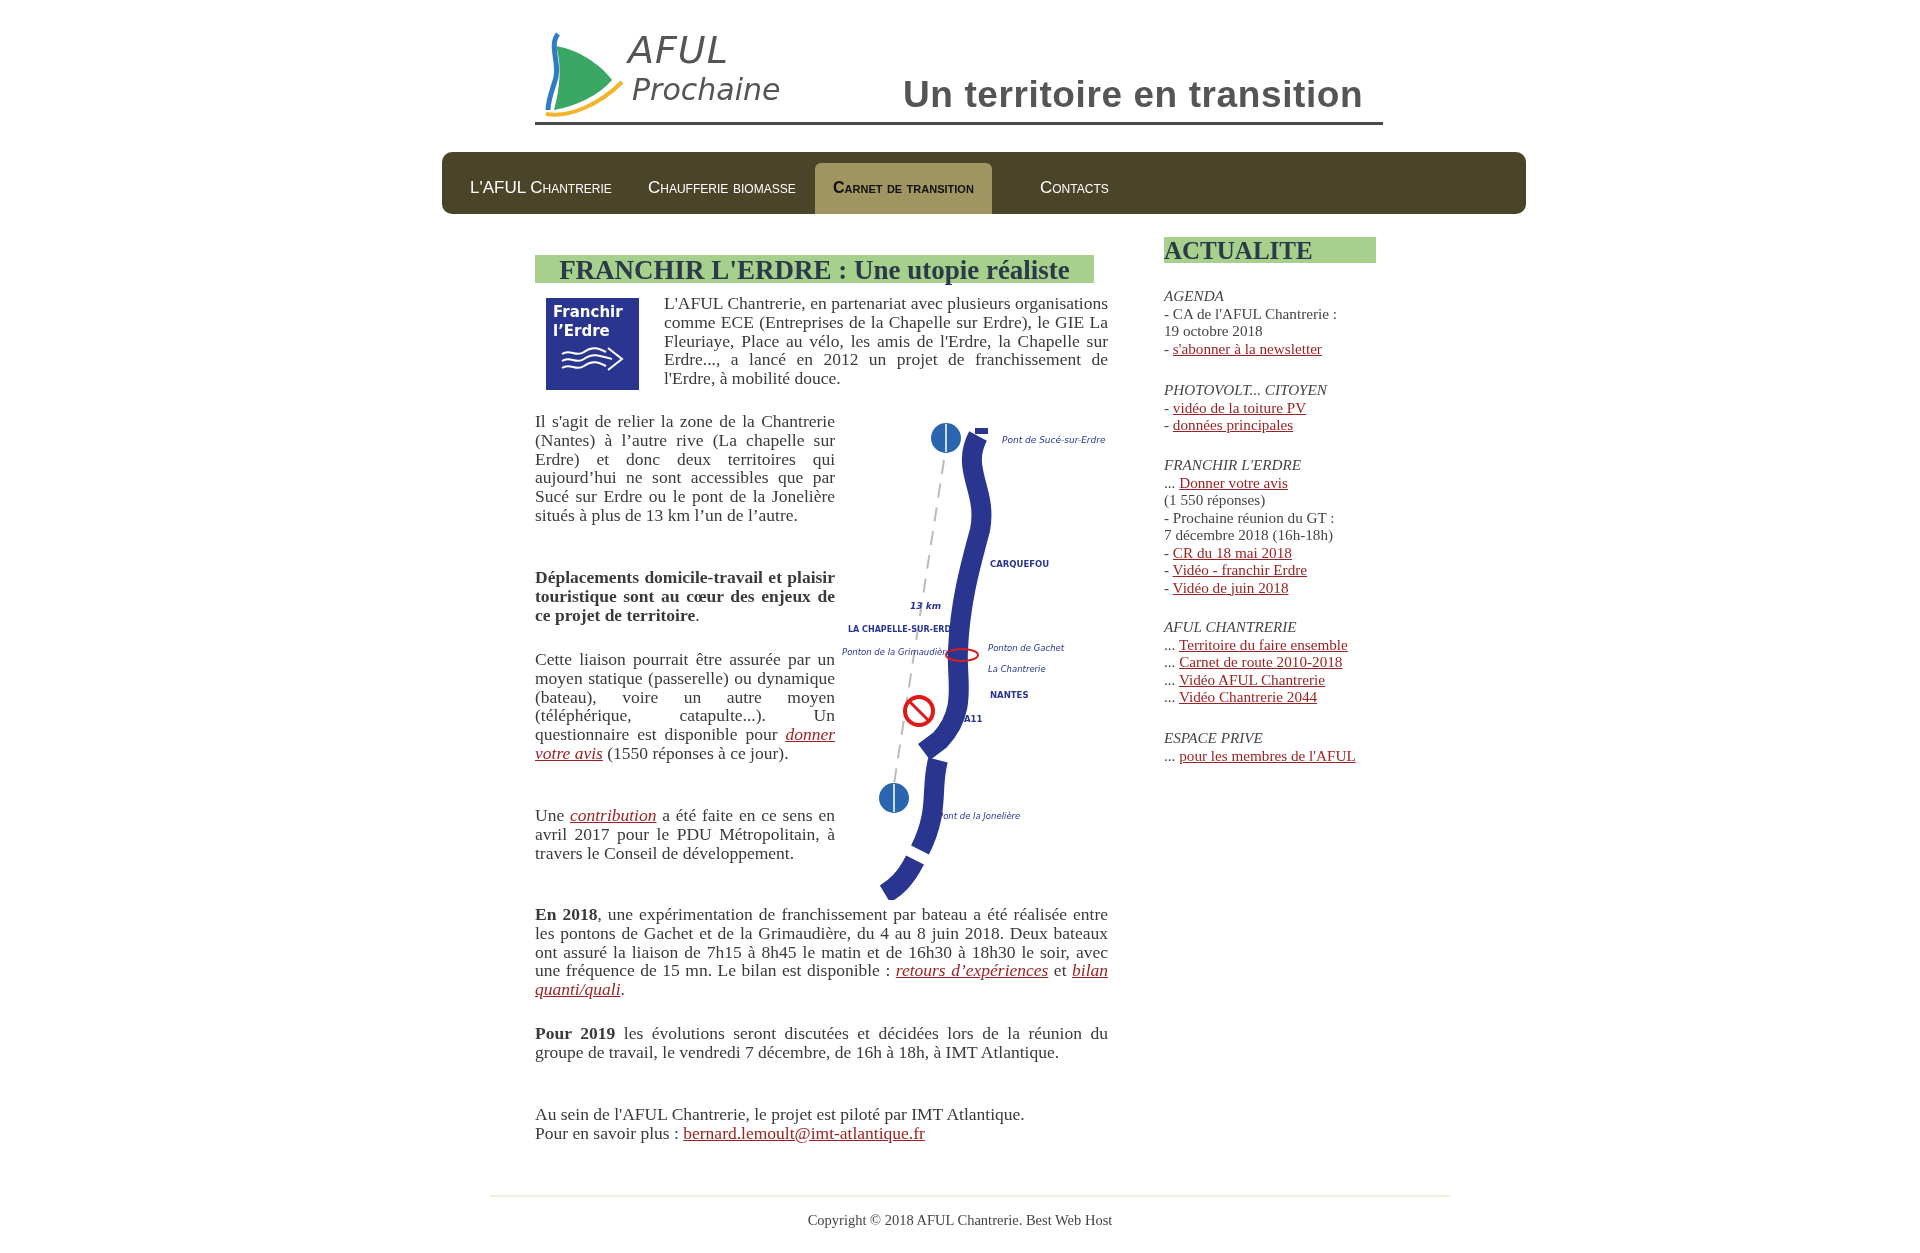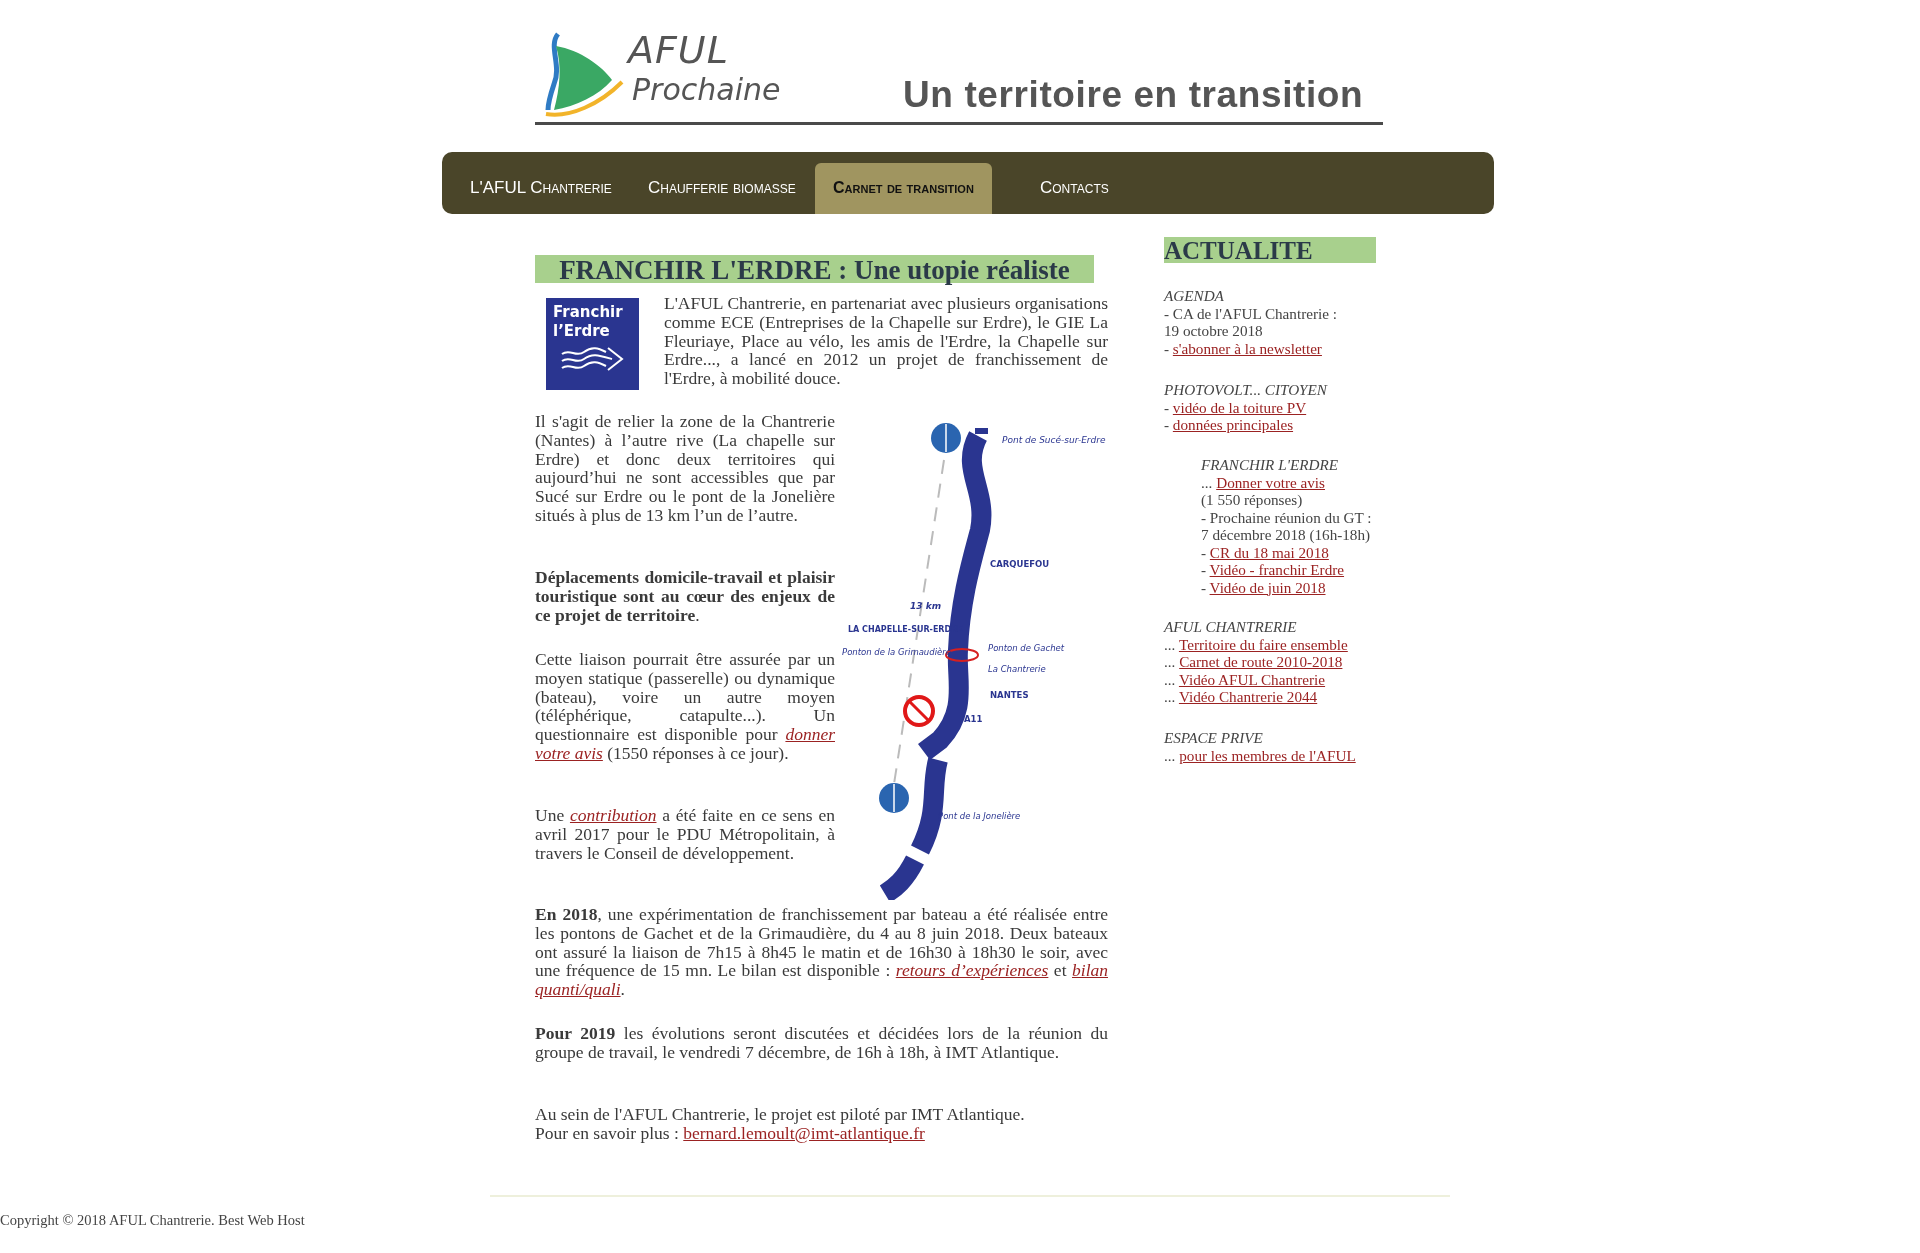--- a/index.html
+++ b/index.html
@@ -10,21 +10,21 @@
 
   
   #logo { left:540px; top:26px; width:240px; height:92px; }
   #logo svg { position:absolute; left:0; top:0; }
   #logo .afu { position:absolute; left:88px; top:2px; font-family:"DejaVu Sans",sans-serif; font-size:38px; color:#555; font-style:italic; letter-spacing:1px; }
   #logo .chn { position:absolute; left:92px; top:46px; font-family:"DejaVu Sans",sans-serif; font-size:30px; color:#555; font-style:italic; }
   #tagline { left:903px; top:74px; font-family:"Liberation Sans",sans-serif; font-weight:bold; font-size:37px; color:#555; letter-spacing:0.6px; }
   #header-rule { left:535px; top:122px; width:848px; height:3px; background:#4a4a4a; }
 
   
-  #nav { left:442px; top:152px; width:1052px; height:62px; background:#4a4529; border-radius:10px; }
+  #nav { left:442px; top:152px; width:1052px; height:62px; background:#4a4529; border-radius:10px;padding-left:32px; }
   .nav-item { position:absolute; top:0; height:62px; line-height:72px; font-family:"Liberation Sans",sans-serif; font-size:17px; color:#fff; font-variant:small-caps; text-transform:none; cursor:pointer; white-space:nowrap; }
   .nav-item.active { background:#a09560; color:#111; font-weight:bold; top:11px; height:51px; line-height:50px; border-radius:6px 6px 0 0; padding:0 18px; font-size:16px; }
 
   
   .title-bar { background:#a8d08d; color:#2b3a48; font-weight:bold; }
   #main-title { left:535px; top:255px; width:559px; height:28px; font-size:27px; line-height:30px;text-align:center; }
   #badge { left:546px; top:298px; width:93px; height:92px; background:#2a3590; color:#fff; font-family:"DejaVu Sans",sans-serif; font-size:15px; font-weight:bold; }
   #badge .t { position:absolute; left:7px; top:5px; line-height:19px; }
   #badge svg { position:absolute; left:14px; top:48px; }
   .para { font-size:17.5px; line-height:18.8px; text-align:justify; color:#3a3a3a; }
@@ -40,21 +40,21 @@
   #p7 a { font-style:normal; }
 
   #map { left:840px; top:410px; width:280px; height:490px; }
 
   
   #side-title { left:1164px; top:237px; width:212px; height:26px; font-size:25px; line-height:27px; }
   .side-sec { position:absolute; left:1164px; width:240px; font-size:15.2px; line-height:17.5px; color:#444; }
   .side-sec .h { color:#444;font-style:italic; }
 
   #footer-rule { left:490px; top:1195px; width:960px; height:2px; background:#eef0dc; }
-  #footer { left:0; width:1920px; top:1212px; font-size:14.5px; color:#444; }
+  #footer { left:0; width:1920px; top:1212px; text-align:center; font-size:14.5px; color:#444; }
 </style>
 </head>
 <body>
 
 <div class="abs" id="logo">
   <svg width="90" height="92" viewBox="0 0 90 92">
     <path d="M18 8 C8 20, 22 40, 14 58 C10 70, 8 78, 8 84" stroke="#2f7bc4" stroke-width="5" fill="none"></path>
     <path d="M16 20 C40 24, 62 40, 72 54 C58 70, 36 80, 14 84 C20 62, 22 40, 16 20 Z" fill="#3aa864"></path>
     <path d="M6 88 C30 92, 60 78, 82 56" stroke="#f2b42a" stroke-width="4" fill="none"></path>
   </svg>
@@ -129,21 +129,21 @@
   <div><span>19 octobre 2018</span></div>
   <div><span>- </span><a href="#">s'abonner à la newsletter</a></div>
 </div>
 
 <div class="side-sec" style="top:381px;">
   <div class="h">PHOTOVOLT... CITOYEN</div>
   <div><span>- </span><a href="#">vidéo de la toiture PV</a></div>
   <div><span>- </span><a href="#">données principales</a></div>
 </div>
 
-<div class="side-sec" style="top:456px;margin-left:37px;">
+<div class="side-sec" style="top:456px;">
   <div class="h">FRANCHIR L'ERDRE</div>
   <div><span>... </span><a href="#">Donner votre avis </a></div>
   <div>(1 550 réponses)</div>
   <div><span>- </span><span>Prochaine réunion du GT :</span></div>
   <div>7 décembre 2018 (16h-18h)</div>
   <div><span>- </span><a href="#">CR du 18 mai 2018</a></div>
   <div><span>- </span><a href="#">Vidéo - franchir Erdre</a></div>
   <div><span>- </span><a href="#">Vidéo de juin 2018</a></div>
 </div>
 

